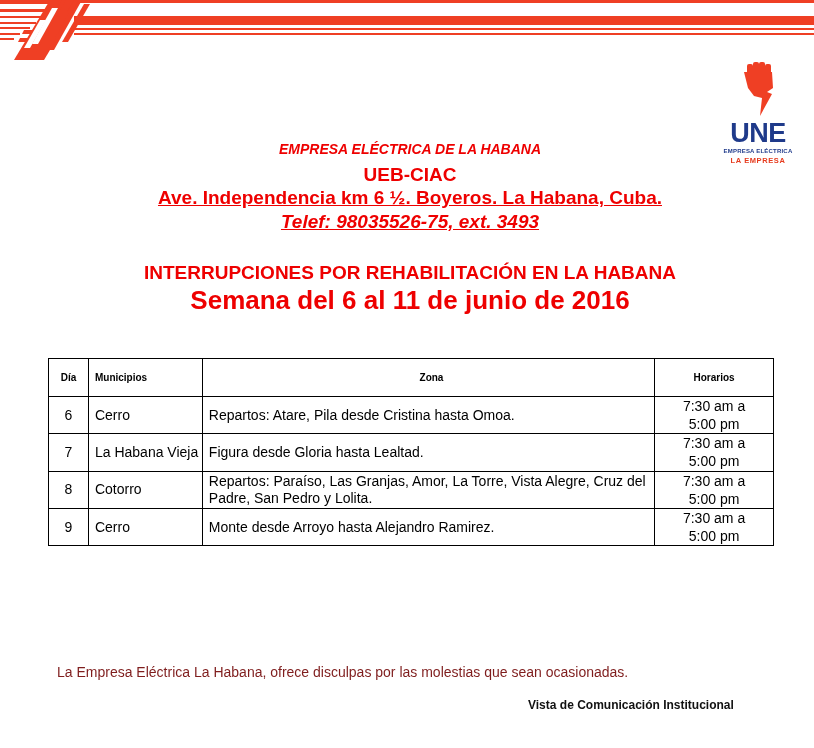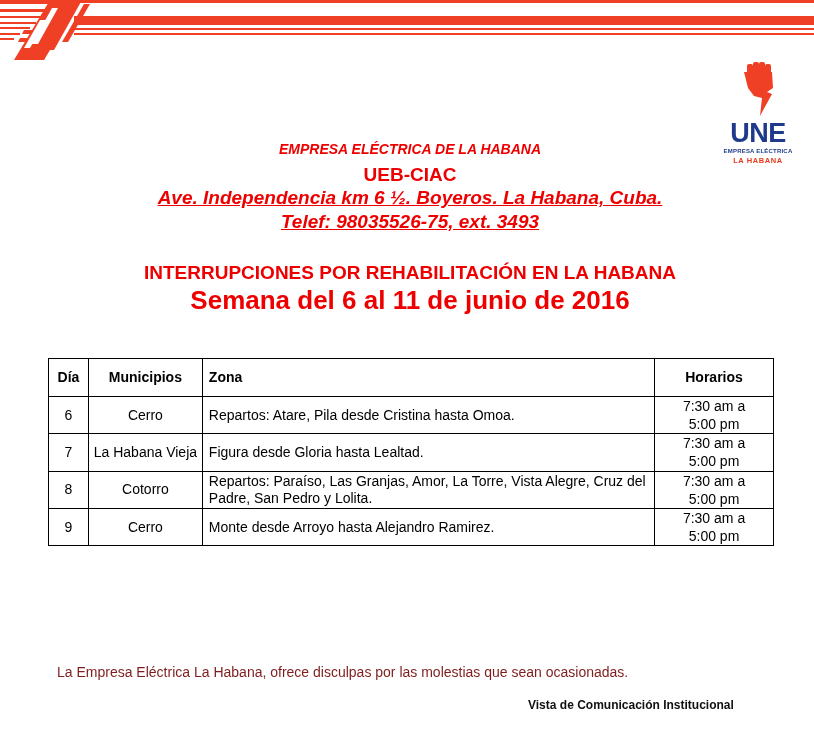--- a/index.html
+++ b/index.html
@@ -11,33 +11,33 @@
     .logo { position: absolute; left: 718px; top: 58px; width: 80px; height: 112px; }
     .logo svg { display: block; }
     .logo .une { position: absolute; left: 0; top: 62px; width: 80px; text-align: center;
       font-family: "Liberation Sans", sans-serif; font-weight: 900; font-size: 27px; color: #1f3a8a; letter-spacing: -0.5px; line-height: 27px; }
     .logo .sub1 { position: absolute; left: 0; top: 90px; width: 80px; text-align: center; font-size: 6px; font-weight: bold; color: #1f3a8a; letter-spacing: 0.2px; }
     .logo .sub2 { position: absolute; left: 0; top: 98px; width: 80px; text-align: center; font-size: 7.5px; font-weight: bold; color: #e63b1e; letter-spacing: 0.6px; }
 
     .heading { position: absolute; left: 60px; width: 700px; text-align: center; color: #ee0000; font-weight: bold; }
     .h-company { top: 141px; font-size: 14px; font-style: italic; }
     .h-unit { top: 164px; font-size: 19px; }
-    .h-address { top: 187px; font-size: 19px; font-style: italic; text-decoration: underline; }
+    .h-address { top: 187px; font-size: 19px; text-decoration: underline; }
     .h-phone { top: 211px; font-size: 19px; font-style: italic; text-decoration: underline; }
     .h-title { top: 262px; font-size: 19px; }
     .h-week { top: 285px; font-size: 26px; }
 
     table.sched { position: absolute; left: 48px; top: 358px; width: 726px; border-collapse: collapse; font-size: 14px; }
     table.sched th, table.sched td { border: 1.5px solid #000; line-height: 17px; }
-    table.sched th { height: 38px; font-weight: bold; font-size: 14px; }
+    table.sched th { height: 38px; font-weight: bold; font-size: 10px; }
     table.sched td { height: 37.3px; vertical-align: middle; }
     .c-dia { width: 40px; text-align: center; }
-    .c-mun { width: 114px; text-align: center; }
+    .c-mun { width: 114px; text-align: left; padding-left: 6px; }
     .c-zona { width: 453px; text-align: left; padding-left: 6px; }
-    th.c-zona { text-align: left; }
+    th.c-zona { text-align: center; }
     .c-hor { width: 119px; text-align: center; }
     td.c-hor span { display: block; line-height: 18px; }
 
     .apology { position: absolute; left: 57px; top: 664px; font-size: 14px; color: #7f1d1d; }
     .signature { position: absolute; left: 528px; top: 698px; font-size: 12px; font-weight: bold; color: #111; }
   </style>
 </head>
 <body>
 
 <svg class="banner" viewBox="0 0 814 60" width="814" height="60">
@@ -75,21 +75,21 @@
     <g fill="#ef3f24">
       <rect x="29" y="6" width="6" height="10" rx="2"></rect>
       <rect x="35" y="4" width="6" height="12" rx="2"></rect>
       <rect x="41" y="4" width="6" height="12" rx="2"></rect>
       <rect x="47" y="6" width="6" height="11" rx="2"></rect>
       <path d="M26 14 L54 14 L55 30 L49 34 L54 36 L42 58 L44 40 L36 38 L30 30 Z"></path>
     </g>
   </svg>
   <div class="une">UNE</div>
   <div class="sub1">EMPRESA ELÉCTRICA</div>
-  <div class="sub2">LA HABANA</div>
+  <div class="sub2">LA EMPRESA</div>
 </div>
 
 <div class="heading h-company">EMPRESA ELÉCTRICA DE LA HABANA</div>
 <div class="heading h-unit">UEB-CIAC</div>
 <div class="heading h-address">Ave. Independencia km 6 ½. Boyeros. La Habana, Cuba.</div>
 <div class="heading h-phone">Telef: 98035526-75, ext. 3493</div>
 <div class="heading h-title">INTERRUPCIONES POR REHABILITACIÓN EN LA HABANA</div>
 <div class="heading h-week">Semana del 6 al 11 de junio de 2016</div>
 
 <table class="sched">

